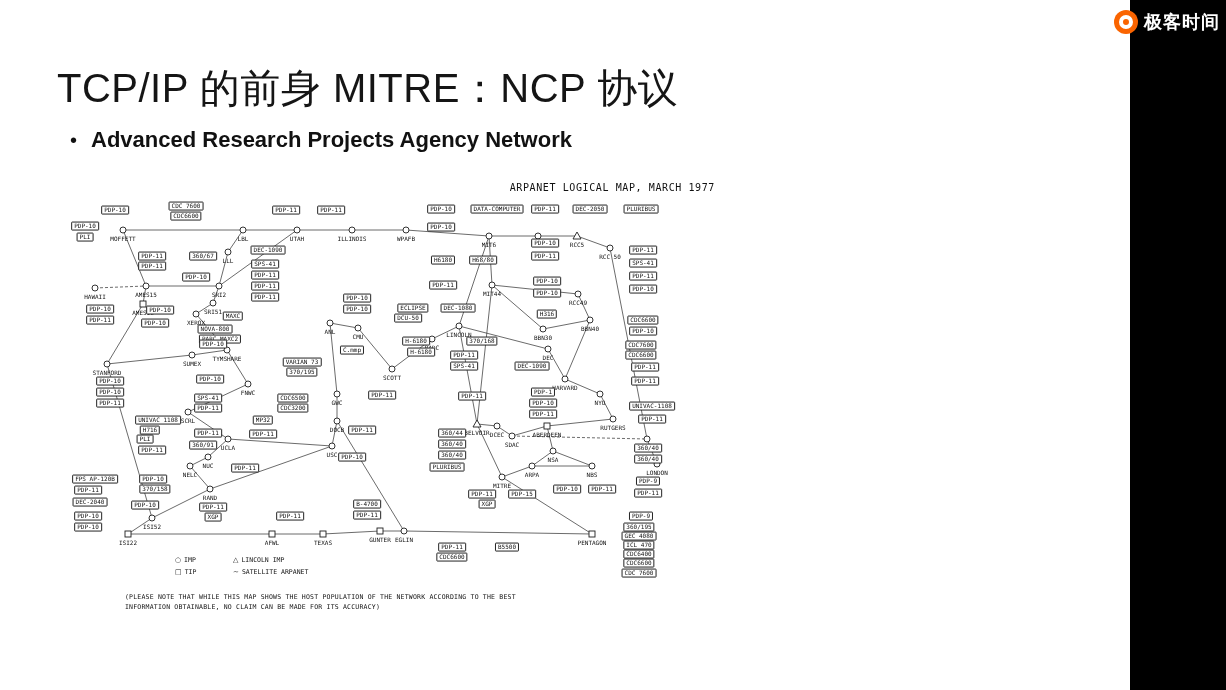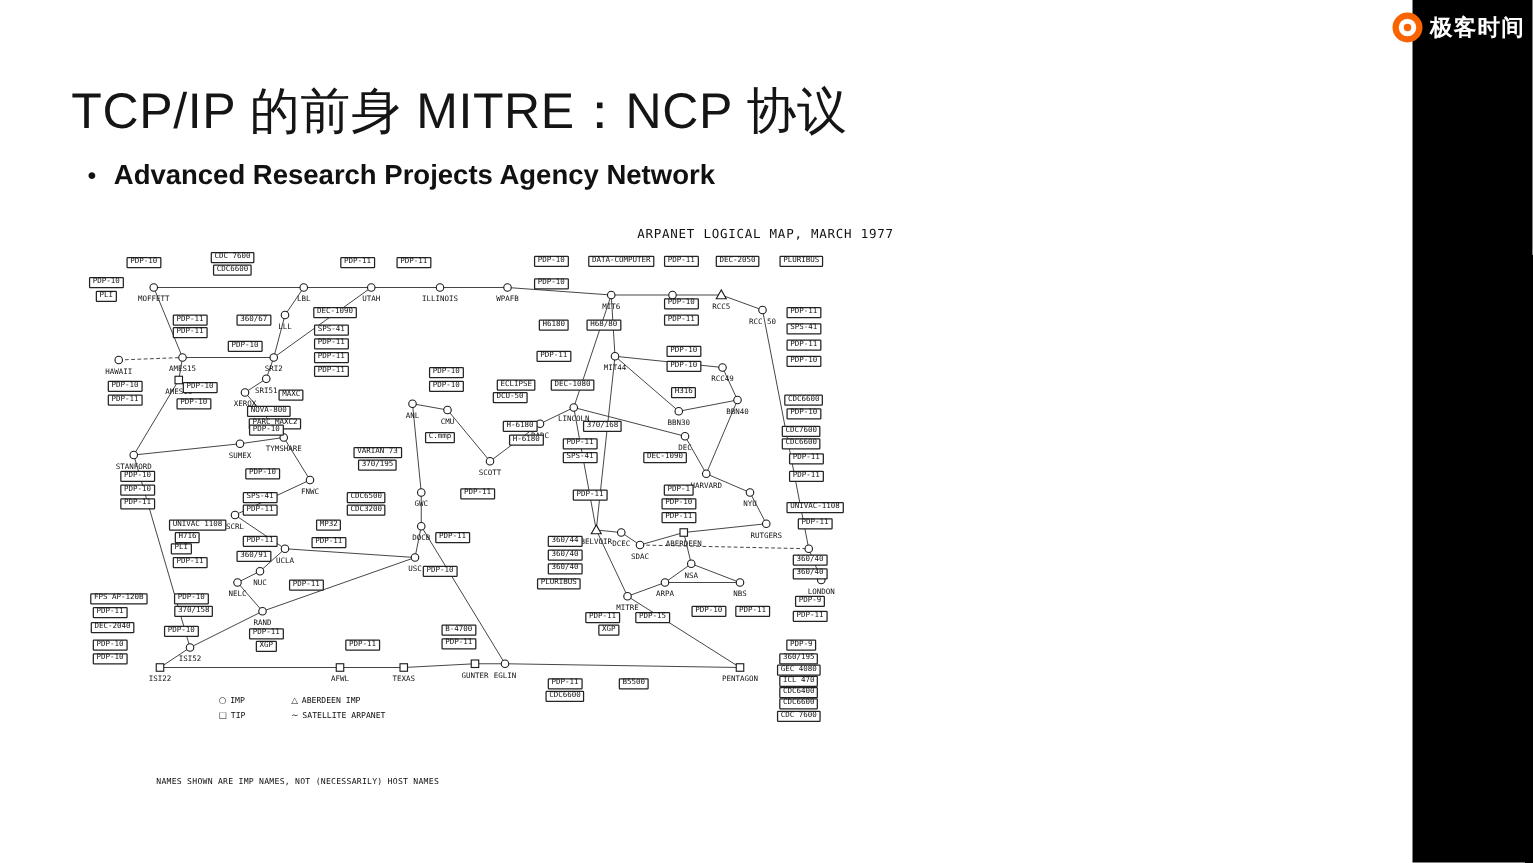--- a/index.html
+++ b/index.html
@@ -377,26 +377,26 @@
       <div class="host-box" style="left: 584px; top: 379px;">CDC 7600</div>
     </div>
 
   <div class="legend">
     <span class="legend-item">
       <span class="legend-glyph">○</span>
       <span>IMP</span>
     </span>
     <span class="legend-item">
       <span class="legend-glyph">△</span>
-      <span>ABERDEEN IMP</span>
+      <span>LINCOLN IMP</span>
     </span>
     <span class="legend-item">
       <span class="legend-glyph">□</span>
       <span>TIP</span>
     </span>
     <span class="legend-item">
       <span class="legend-glyph">~</span>
       <span>SATELLITE ARPANET</span>
     </span>
   </div>
 
-  <div class="map-note note-2">NAMES SHOWN ARE IMP NAMES, NOT (NECESSARILY) HOST NAMES</div>
+  <div class="map-note note-1">(PLEASE NOTE THAT WHILE THIS MAP SHOWS THE HOST POPULATION OF THE NETWORK ACCORDING TO THE BEST INFORMATION OBTAINABLE, NO CLAIM CAN BE MADE FOR ITS ACCURACY)</div>
 </div>
 
 </body></html>

